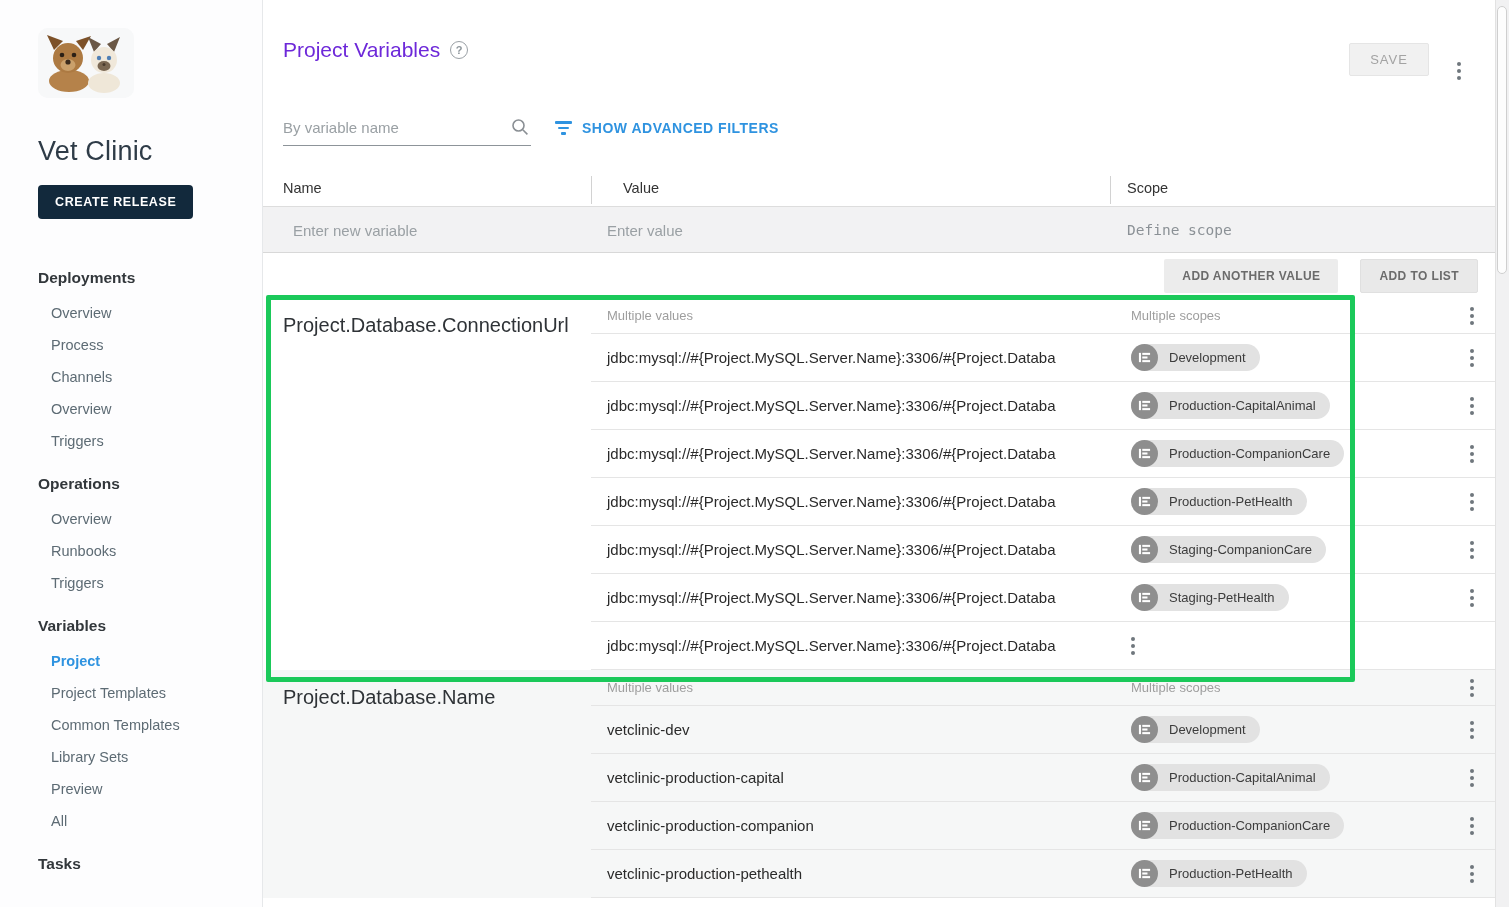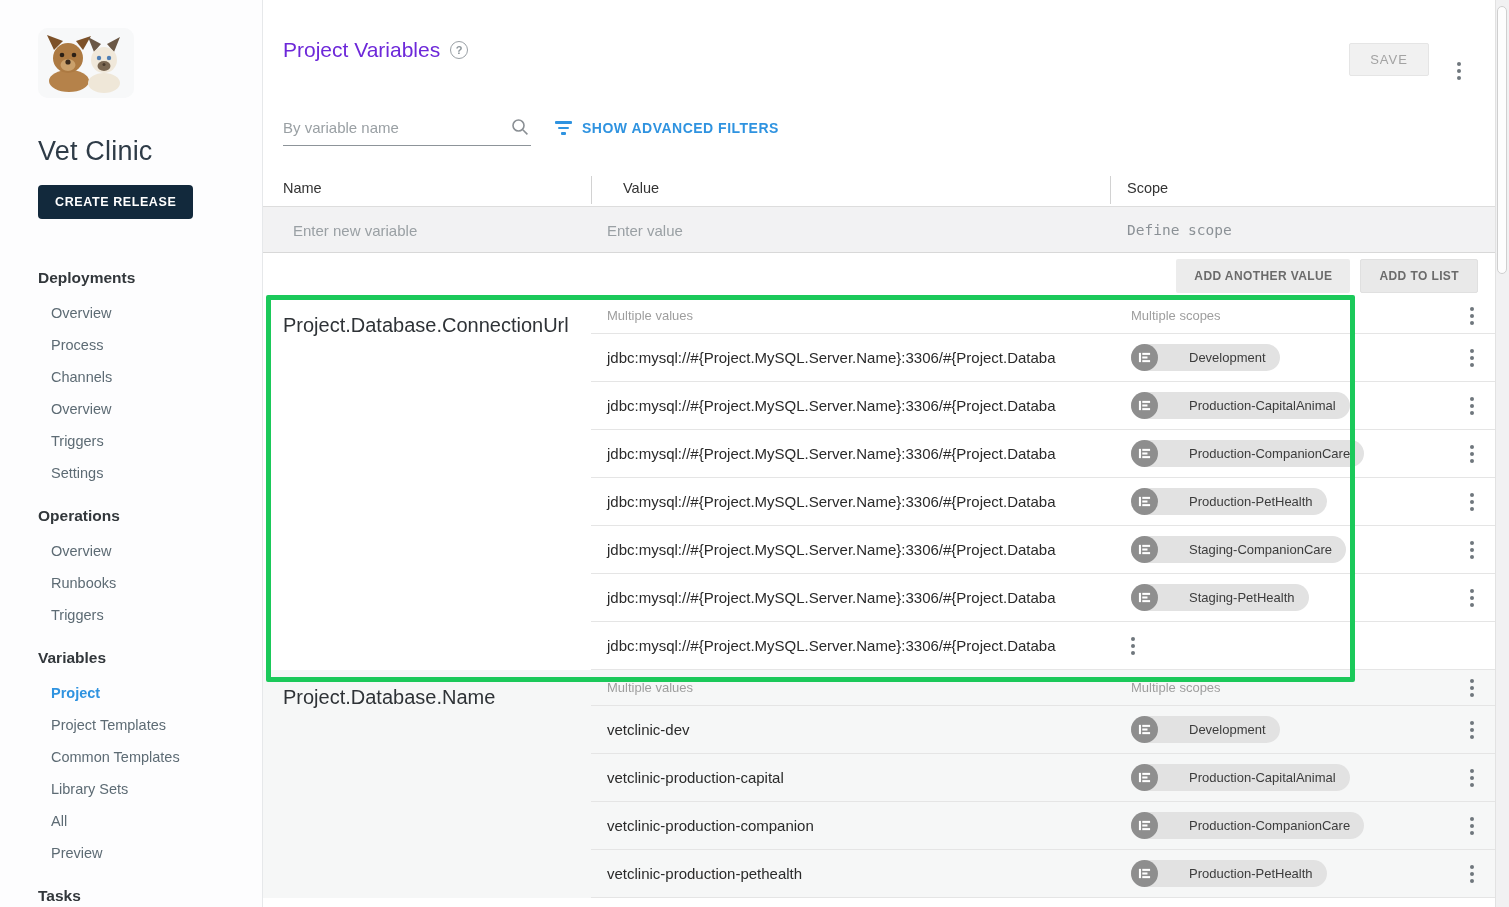--- a/index.html
+++ b/index.html
@@ -66,40 +66,40 @@
     border-top:1px solid #ddd;border-bottom:1px solid #d8d8d8;}
   .new-row input{position:absolute;top:10px;height:26px;border:none;outline:none;background:transparent;font-size:15px;
     font-family:"Liberation Sans",sans-serif;color:#333;}
   .new-row input::placeholder{color:#9aa0a4;}
   .in-name{left:20px;width:290px;margin-left:10px;}
   .in-value{left:344px;width:460px;}
   .in-scope{left:864px;width:280px;font-family:"DejaVu Sans Mono",monospace !important;font-size:14.5px !important;}
   .in-scope::placeholder{color:#8b9196 !important;}
 
   .actions-row{position:absolute;left:0;top:253px;width:1232px;height:45px;display:flex;justify-content:flex-end;
-    align-items:center;gap:10px;padding-right:17px;background:#fff;}
+    align-items:center;gap:22px;padding-right:17px;background:#fff;}
   .flat-btn{height:34px;padding:0 18px;background:#ececec;border:none;border-radius:2px;color:#6b6b6b;
     font-size:12px;font-weight:bold;letter-spacing:.4px;cursor:pointer;font-family:"Liberation Sans",sans-serif;}
   .add-to-list{background:#e9e9e9;border:1px solid #e0e0e0;}
 
   .groups{position:absolute;left:0;top:298px;width:1232px;}
   .var-group{display:flex;}
   .var-group.alt{background:var(--row-alt-bg);}
   .group-name{width:328px;min-width:328px;padding:16px 10px 0 20px;font-size:20px;color:#2f3337;}
   .group-rows{flex:1;}
   .row{display:flex;align-items:center;border-bottom:1px solid #e5e5e5;}
   .subheader-row{height:36px;}
   .value-row{height:48px;}
   .cell-value{width:519px;min-width:519px;padding-left:16px;font-size:15px;color:#2a2a2a;
     white-space:nowrap;overflow:hidden;}
   .cell-value.subheader, .cell-scope.subheader{font-size:13px;color:#9e9e9e;}
   .cell-scope{flex:1;padding-left:21px;display:flex;align-items:center;}
   .cell-kebab{width:46px;min-width:46px;display:flex;justify-content:center;cursor:pointer;}
   .chip{display:inline-flex;align-items:center;height:27px;border-radius:14px;background:var(--chip-bg);
-    padding-right:14px;cursor:pointer;gap:20px;}
+    padding-right:14px;cursor:pointer;}
   .chip-icon{width:27px;height:27px;border-radius:50%;background:var(--chip-icon-bg);display:flex;
     align-items:center;justify-content:center;margin-right:11px;}
   .chip-label{font-size:13px;color:#3c3c3c;}
 
   .highlight-box{position:absolute;left:3px;top:295px;width:1089px;height:387px;border:5px solid var(--highlight-green);
     border-radius:2px;pointer-events:none;z-index:50;}
 </style>
 </head>
 <body>
 
@@ -134,21 +134,20 @@
   <div class="nav-item">Overview</div>
 
   <div class="nav-item">Process</div>
 
   <div class="nav-item">Channels</div>
 
   <div class="nav-item">Overview</div>
 
   <div class="nav-item">Triggers</div>
 
-  <div class="nav-item">Settings</div>
 </div>
   </div>
 
   <div class="nav-section">
     <div class="nav-header">Operations</div>
     <div class="nav-items">
   <div class="nav-item">Overview</div>
 
   <div class="nav-item">Runbooks</div>
 
@@ -160,23 +159,23 @@
     <div class="nav-header">Variables</div>
     <div class="nav-items">
   <div class="nav-item active">Project</div>
 
   <div class="nav-item">Project Templates</div>
 
   <div class="nav-item">Common Templates</div>
 
   <div class="nav-item">Library Sets</div>
 
+  <div class="nav-item">Preview</div>
+
   <div class="nav-item">All</div>
-
-  <div class="nav-item">Preview</div>
 </div>
   </div>
 
   <div class="nav-section">
     <div class="nav-header">Tasks</div>
     <div class="nav-items"></div>
   </div>
 </nav>
 </aside>
 

